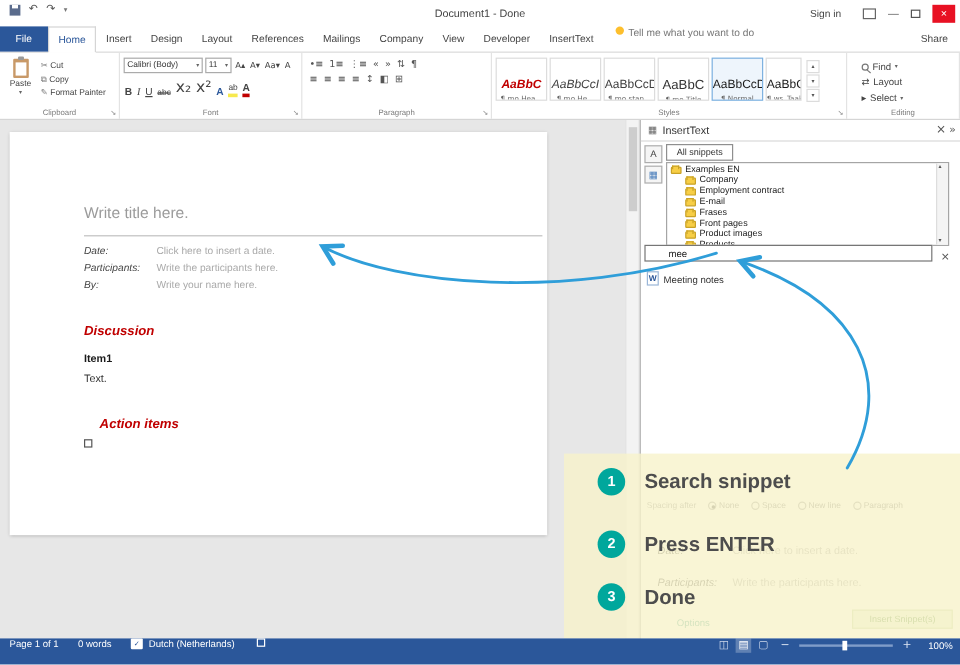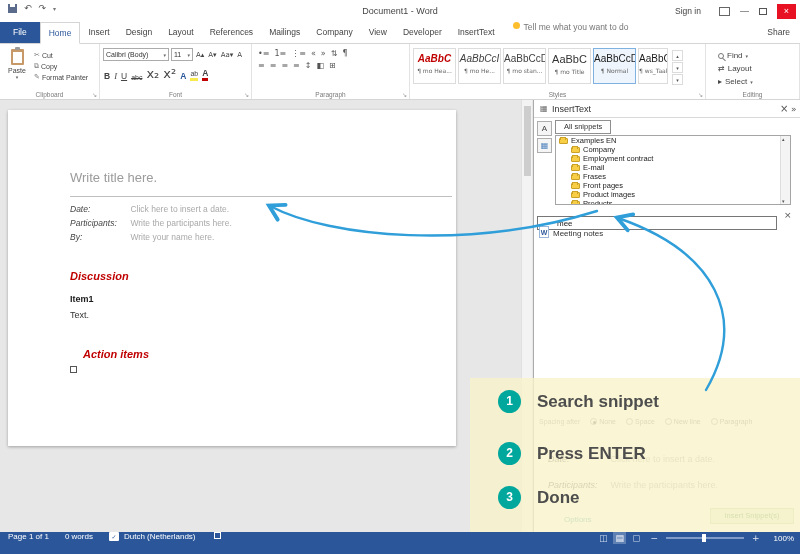--- a/index.html
+++ b/index.html
@@ -55,21 +55,21 @@
   .font-row2{display:flex;gap:4px;align-items:flex-end;padding:5px 2px 0;font-size:8.5px;color:#444}
   .fb{font-weight:bold}.fi{font-style:italic;font-family:"Liberation Serif",serif}.fu{text-decoration:underline}
   .fs{font-size:7px;text-decoration:line-through}.fsub,.fsup{font-size:13px}
   .fx{color:#2b579a;font-weight:bold}
   .hl{border-bottom:3px solid #f7e94e;font-size:7px;line-height:9px}
   .fc{border-bottom:3px solid #c00000;font-weight:bold;line-height:10px}
   .prow{display:flex;gap:5px;align-items:center;padding:3px 4px 0;font-size:8px;color:#555}
   .prow .ico{font-size:8px}
   .gallery{display:flex;gap:2px;padding:2px 1px 0}
   .sbox{width:43px;height:36px;border:1px solid #dcdcdc;background:#fff;text-align:center;overflow:hidden;flex:none}
-  .sbox .prev{display:block;font-size:10px;margin-top:4px;color:#1a1a1a;white-space:nowrap}
+  .sbox .prev{display:block;font-size:10px;margin-top:16px;color:#1a1a1a;white-space:nowrap}
   .sbox .sname{display:block;font-size:6px;color:#666;margin-top:3px;white-space:nowrap;font-family:"DejaVu Sans",sans-serif}
   .sb1 .prev{color:#c00000;font-style:italic;font-weight:bold}
   .sb2 .prev{font-style:italic;color:#404040}
   .sb3 .prev{color:#404040}
   .sb4 .prev{font-size:11px;color:#333}
   .sb5{border-color:#7fb2e0;background:#eef5fc}
   .sb6{width:30px}
   .gal-arrows{width:11px;display:flex;flex-direction:column;gap:1px;padding-top:2px;margin-left:2px}
   .ga{height:11px;border:1px solid #dcdcdc;font-size:5px;text-align:center;line-height:10px;color:#555;font-family:"DejaVu Sans",sans-serif}
   .ed{display:flex;flex-direction:column;gap:4px;padding:5px 0 0 10px}
@@ -101,26 +101,26 @@
   .pane-title{position:absolute;left:18px;top:4px;font-size:9px;color:#333}
   .pane-close{position:absolute;left:246px;top:3px;font-size:10px;color:#555}
   .pane-chev{position:absolute;left:257px;top:4px;font-size:9px;color:#555}
   .rail-btn{position:absolute;left:3px;width:15px;height:15px;border:1px solid #adadad;background:#f5f5f5;font-size:8px;color:#444;text-align:center;line-height:13px}
   .rb1{top:21px}.rb2{top:38px;color:#4a7ebb}
   .filter-tab{position:absolute;left:21px;top:20px;height:14px;padding:0 8px;border:1px solid #8f8f8f;background:#fff;font-size:7.5px;color:#333;line-height:12px}
   .tree{position:absolute;left:21px;top:35px;width:236px;height:70px;border:1px solid #a5a5a5;background:#fff;overflow:hidden}
   .tree-scroll{position:absolute;right:0;top:0;width:10px;height:100%;border-left:1px solid #ddd;background:#f4f4f4}
   .tree-scroll .tup{position:absolute;top:0;left:1px;font-size:5px;color:#555}
   .tree-scroll .tdn{position:absolute;bottom:0;left:1px;font-size:5px;color:#555}
-  .trow{display:flex;align-items:center;gap:3px;height:9px;padding-left:3px;white-space:nowrap}
+  .trow{display:flex;align-items:flex-end;gap:3px;height:9px;padding-left:3px;white-space:nowrap}
   .trow.child{padding-left:15px}
   .tlabel{font-size:7.5px;color:#222}
   .fold{width:9px;height:6px;background:#f7ce46;border:1px solid #c9a227;border-radius:1px;position:relative;flex:none}
   .fold::before{content:"";position:absolute;top:-2px;left:0;width:4px;height:2px;background:#f7ce46;border:1px solid #c9a227;border-bottom:none}
-  .search{position:absolute;left:3px;top:116px;width:240px;height:14px;border:1px solid #767676;font-size:8px;color:#222;padding:0 19px;font-family:"Liberation Sans",sans-serif}
+  .search{position:absolute;left:3px;top:104px;width:240px;height:14px;border:1px solid #767676;font-size:8px;color:#222;padding:0 19px;font-family:"Liberation Sans",sans-serif}
   .clear-x{position:absolute;left:250px;top:110px;font-size:9px;color:#555}
   .result{position:absolute;left:5px;top:126px;display:flex;align-items:flex-end;gap:4px}
   .wdoc{width:10px;height:12px;border:1px solid #9ab6d8;background:#fff;color:#2b579a;font-size:7px;font-weight:bold;text-align:center;line-height:11px}
   .rlabel{font-size:8px;color:#333}
   .spacing{position:absolute;left:5px;top:318px;display:flex;align-items:center;gap:10px;white-space:nowrap}
   .sp-lbl{font-size:7px;color:#8a8a8a}
   .ropt{display:flex;align-items:center;gap:2px;font-size:7px;color:#777}
   .rdot{width:7px;height:7px;border:1px solid #999;border-radius:50%;background:#fff;position:relative;flex:none}
   .rdot.sel::after{content:"";position:absolute;left:1.5px;top:1.5px;width:3px;height:3px;border-radius:50%;background:#555}
   .pv{position:absolute;left:14px;font-size:9px;white-space:nowrap;overflow:hidden;width:248px}
@@ -156,21 +156,21 @@
 
 <div id="app">
 
   <div class="titlebar">
     <div class="qat">
       <span class="icon-save"></span>
       <span class="qi ico">↶</span>
       <span class="qi ico">↷</span>
       <span class="qi small ico">▾</span>
     </div>
-    <div class="win-title">Document1 - Word</div>
+    <div class="win-title">Document1 - Done</div>
     <div class="win-controls">
       <span class="signin">Sign in</span>
       <span class="ribbon-opts"></span>
       <span class="winbtn">—</span>
       <span class="restore-box"></span>
       <span class="closebtn">×</span>
     </div>
   </div>
 
   <div class="tabs">

